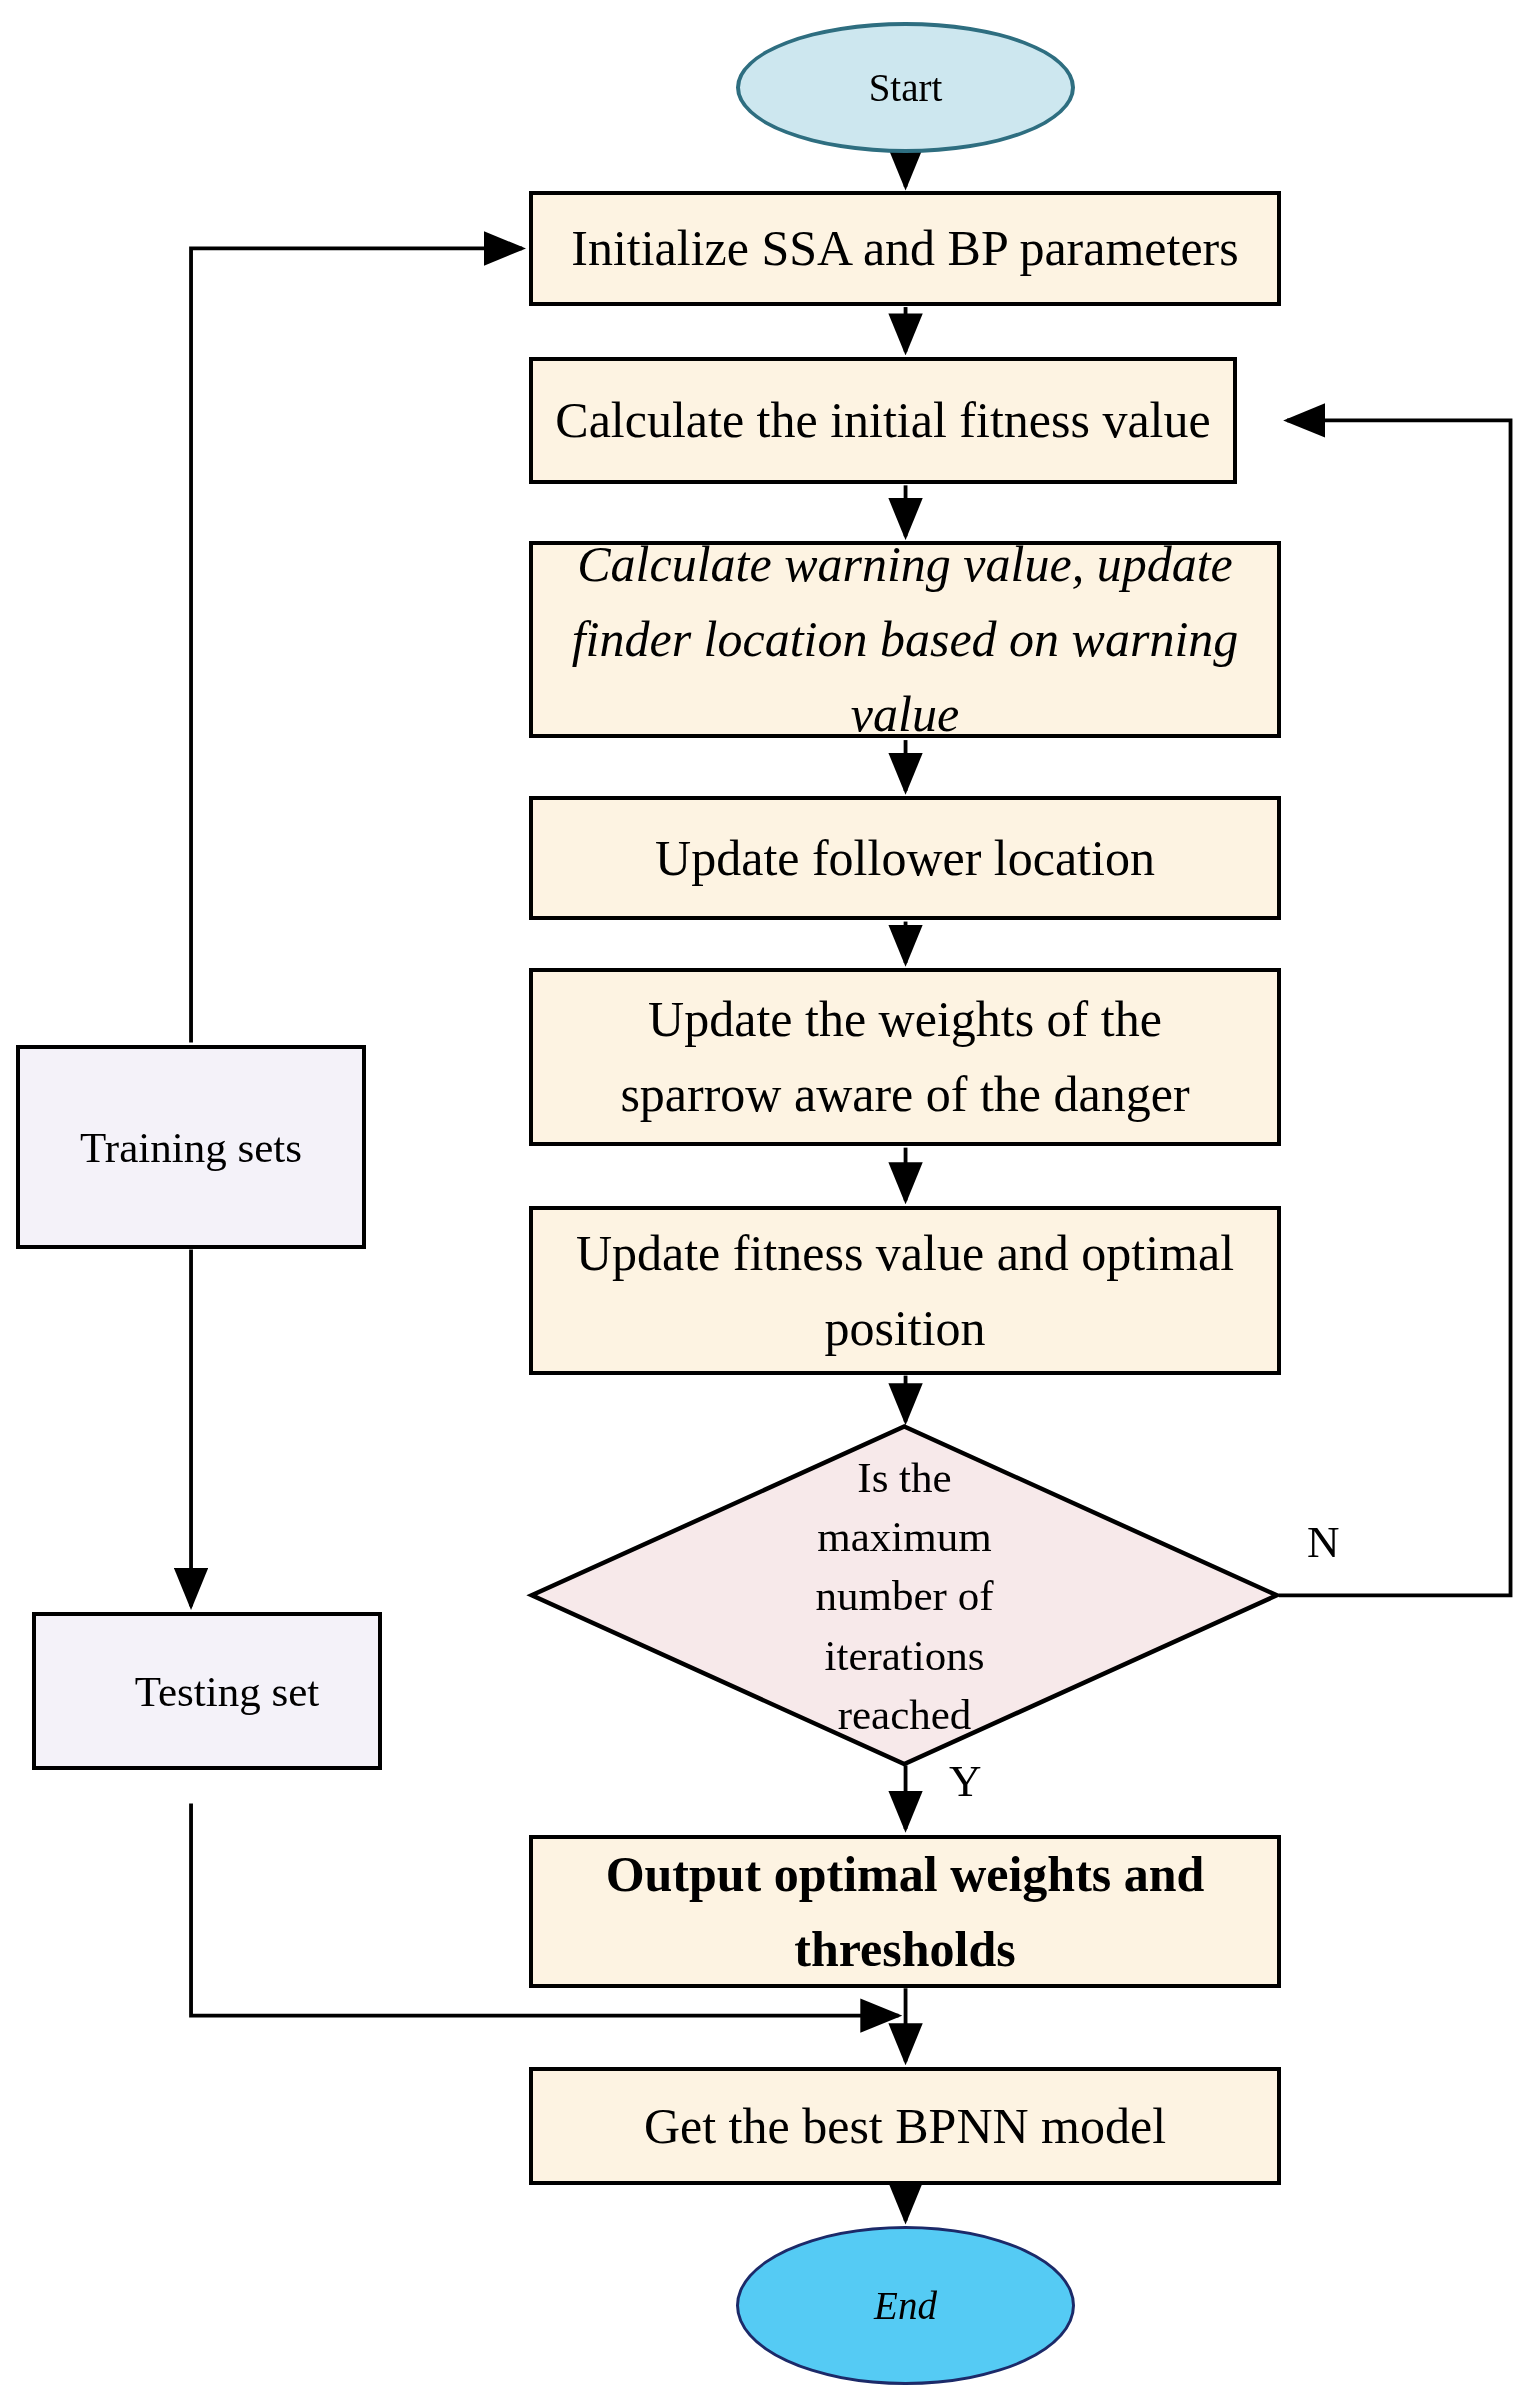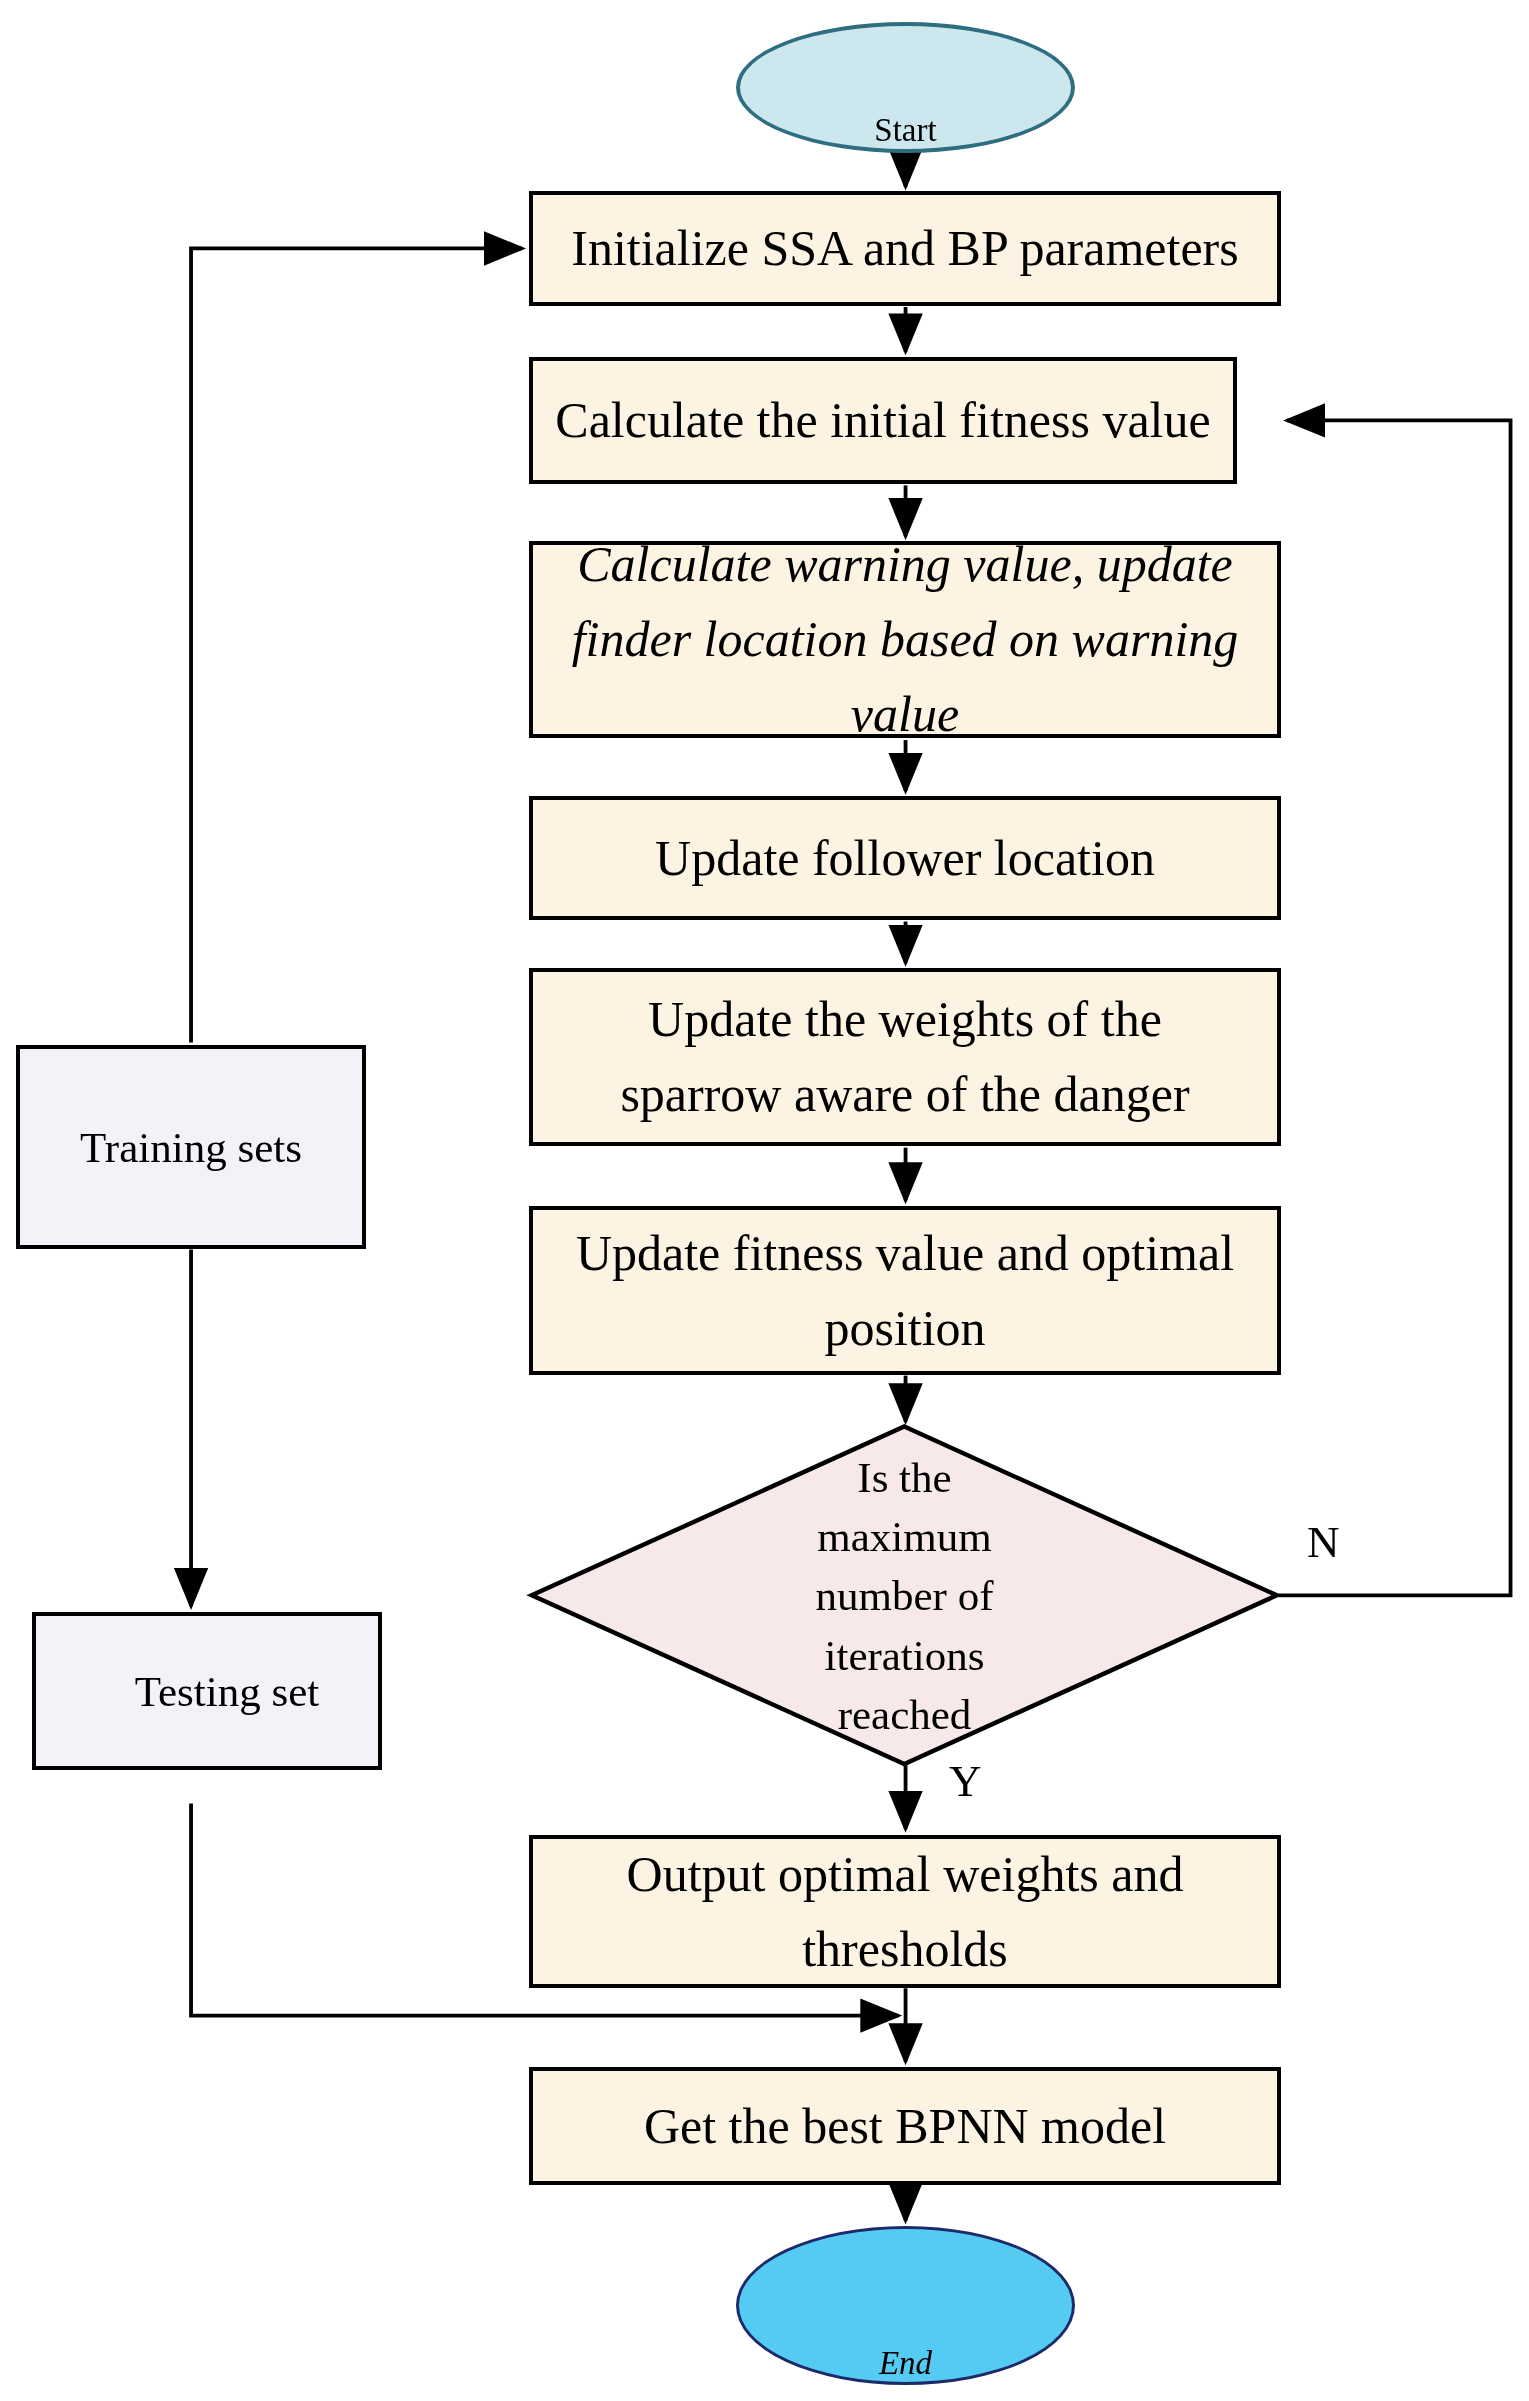--- a/index.html
+++ b/index.html
@@ -49,22 +49,21 @@
     font-size: 50px;
     line-height: 1.5;
   }
   .sidebox {
     background: var(--side-fill, #F4F2F9);
     border: 4.5px solid var(--line-color, #000000);
     font-size: 43px;
   }
   .terminator {
     border-radius: 50%;
-    font-size: 33px;
-    align-items: flex-end;
+    font-size: 39px;
   }
   .terminator.start {
     background: var(--start-fill, #CDE7EF);
     border: 4.5px solid var(--start-border, #2E6E80);
   }
   .terminator.end {
     background: var(--end-fill, #55CBF4);
     border: 3.8px solid var(--end-border, #1C2A69);
   }
   .decision-text {
@@ -84,21 +83,21 @@
   }
   
   .n-start    { left: 736px; top: 22px;   width: 339px;  height: 131px; }
   .n-init     { left: 529px;  top: 191px;  width: 752px; height: 115px; }
   .n-fitness  { left: 529px;  top: 357px;  width: 708px; height: 127px; }
   .n-warning  { left: 529px;  top: 541px;  width: 752px; height: 197px; font-style: italic; }
   .n-follower { left: 529px;  top: 796px; width: 752px; height: 124px; }
   .n-sparrow  { left: 529px;  top: 968px; width: 752px; height: 178px; }
   .n-updfit   { left: 529px;  top: 1206px; width: 752px; height: 169px; }
   .n-decision { left: 726px; top: 1443px; width: 357px;  height: 306px; }
-  .n-output   { left: 529px;  top: 1835px; width: 752px; height: 153px; }
+  .n-output   { left: 529px;  top: 1835px; width: 752px; height: 153px; font-weight: bold; }
   .n-bpnn     { left: 529px;  top: 2067px; width: 752px; height: 118px; }
   .n-end      { left: 736px; top: 2226px; width: 339px;  height: 159px; font-style: italic; }
   .n-training { left: 16px;   top: 1045px; width: 350px;  height: 204px; }
   .n-testing  { left: 32px;   top: 1612px; width: 350px;  height: 158px; padding-left: 40px; }
   .lbl-y { left: 949px; top: 1759px; }
   .lbl-n { left: 1307px; top: 1520px; }
 </style>
 </head>
 <body>
 

